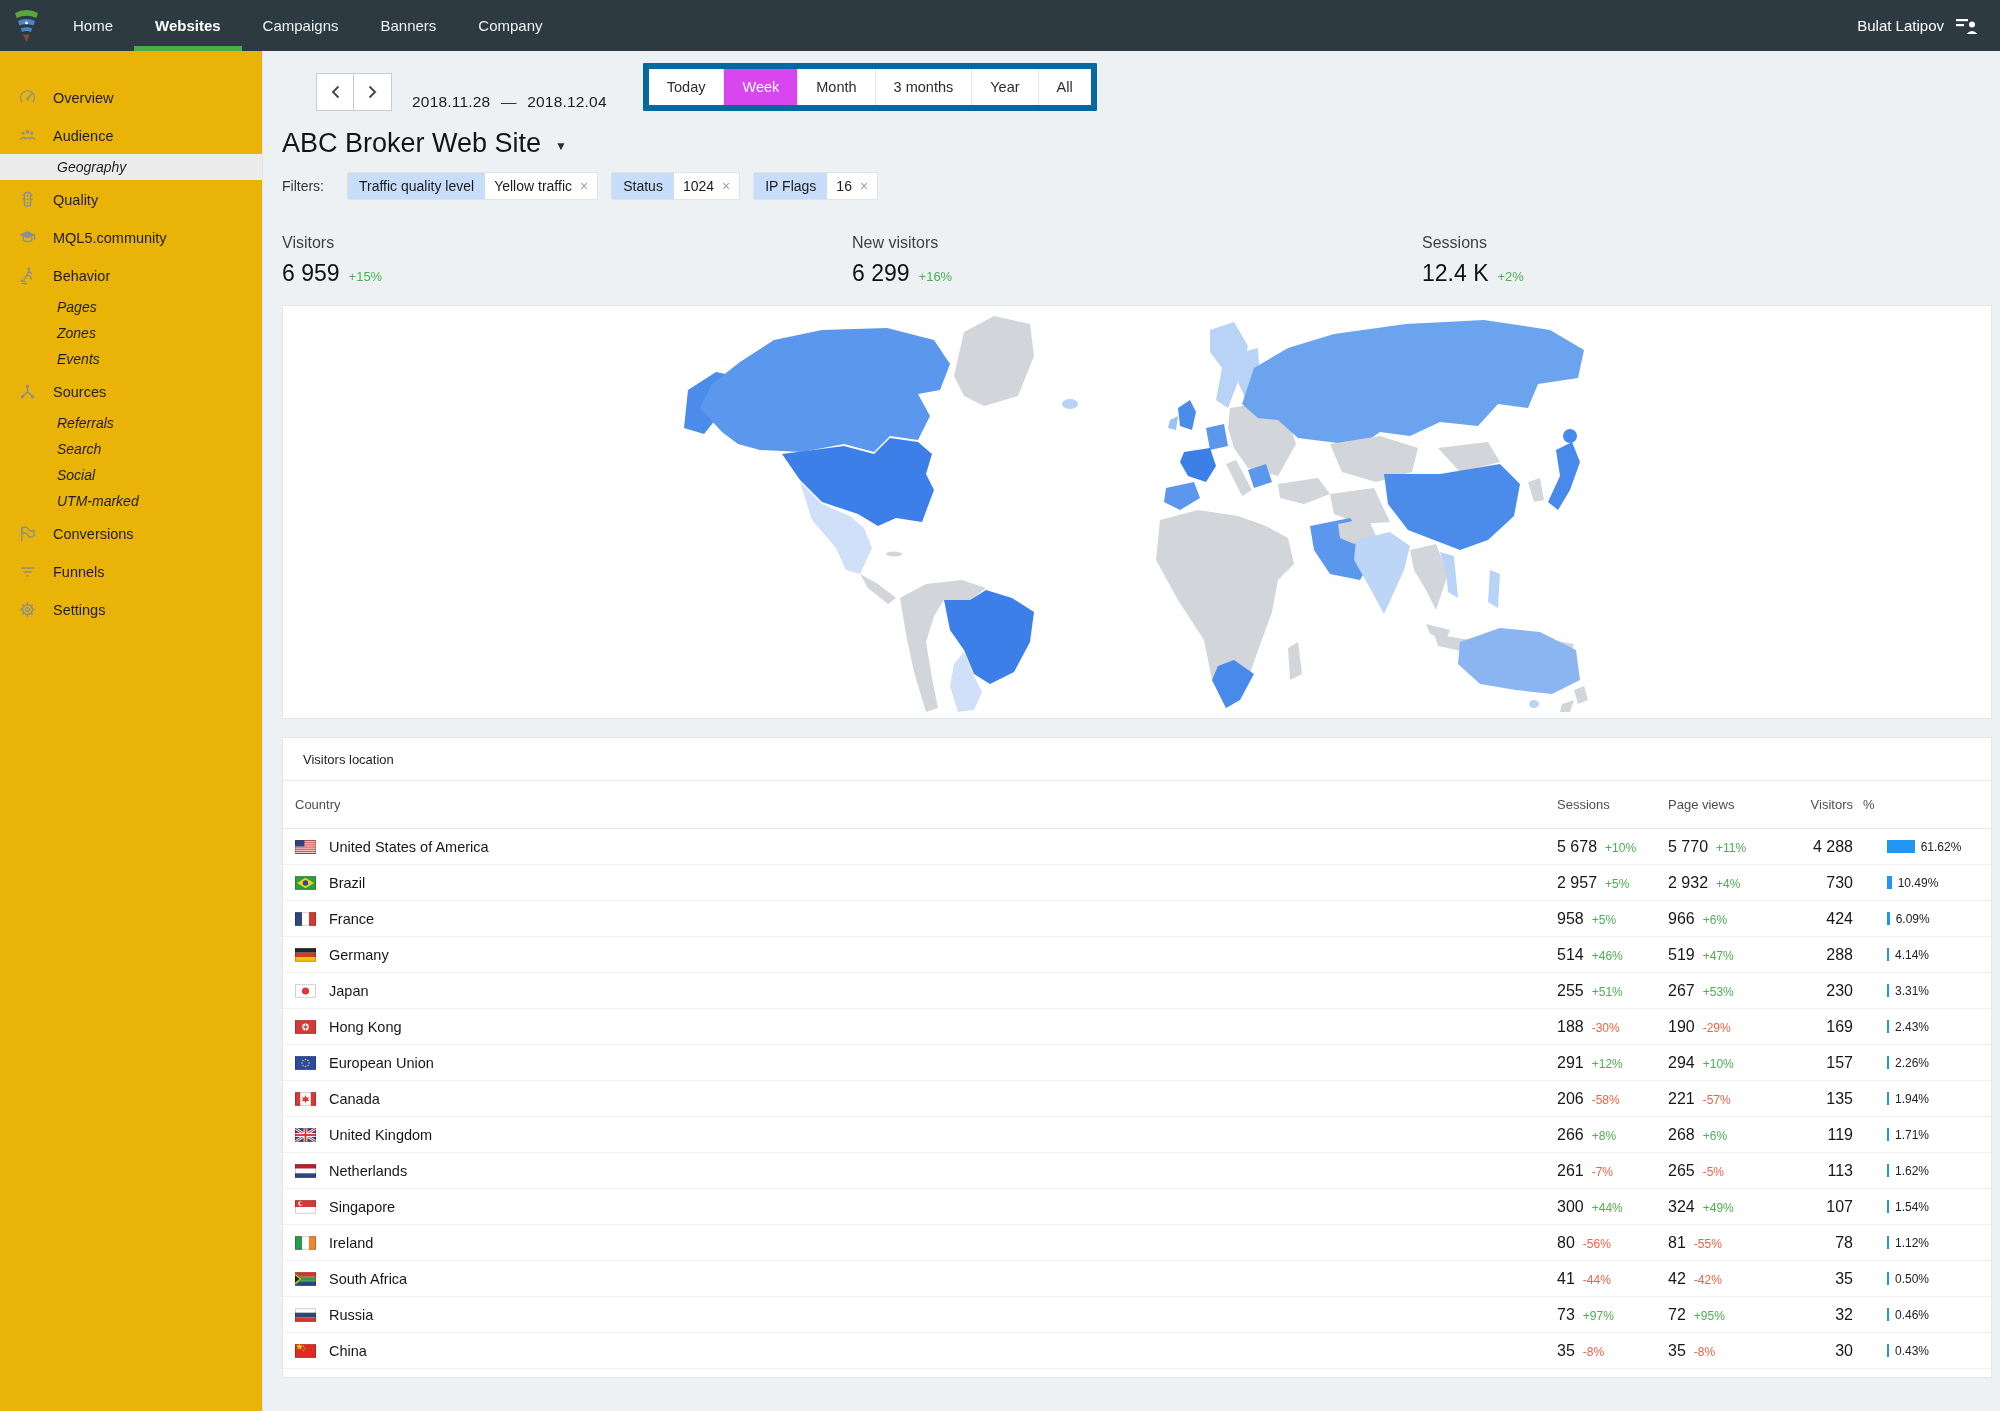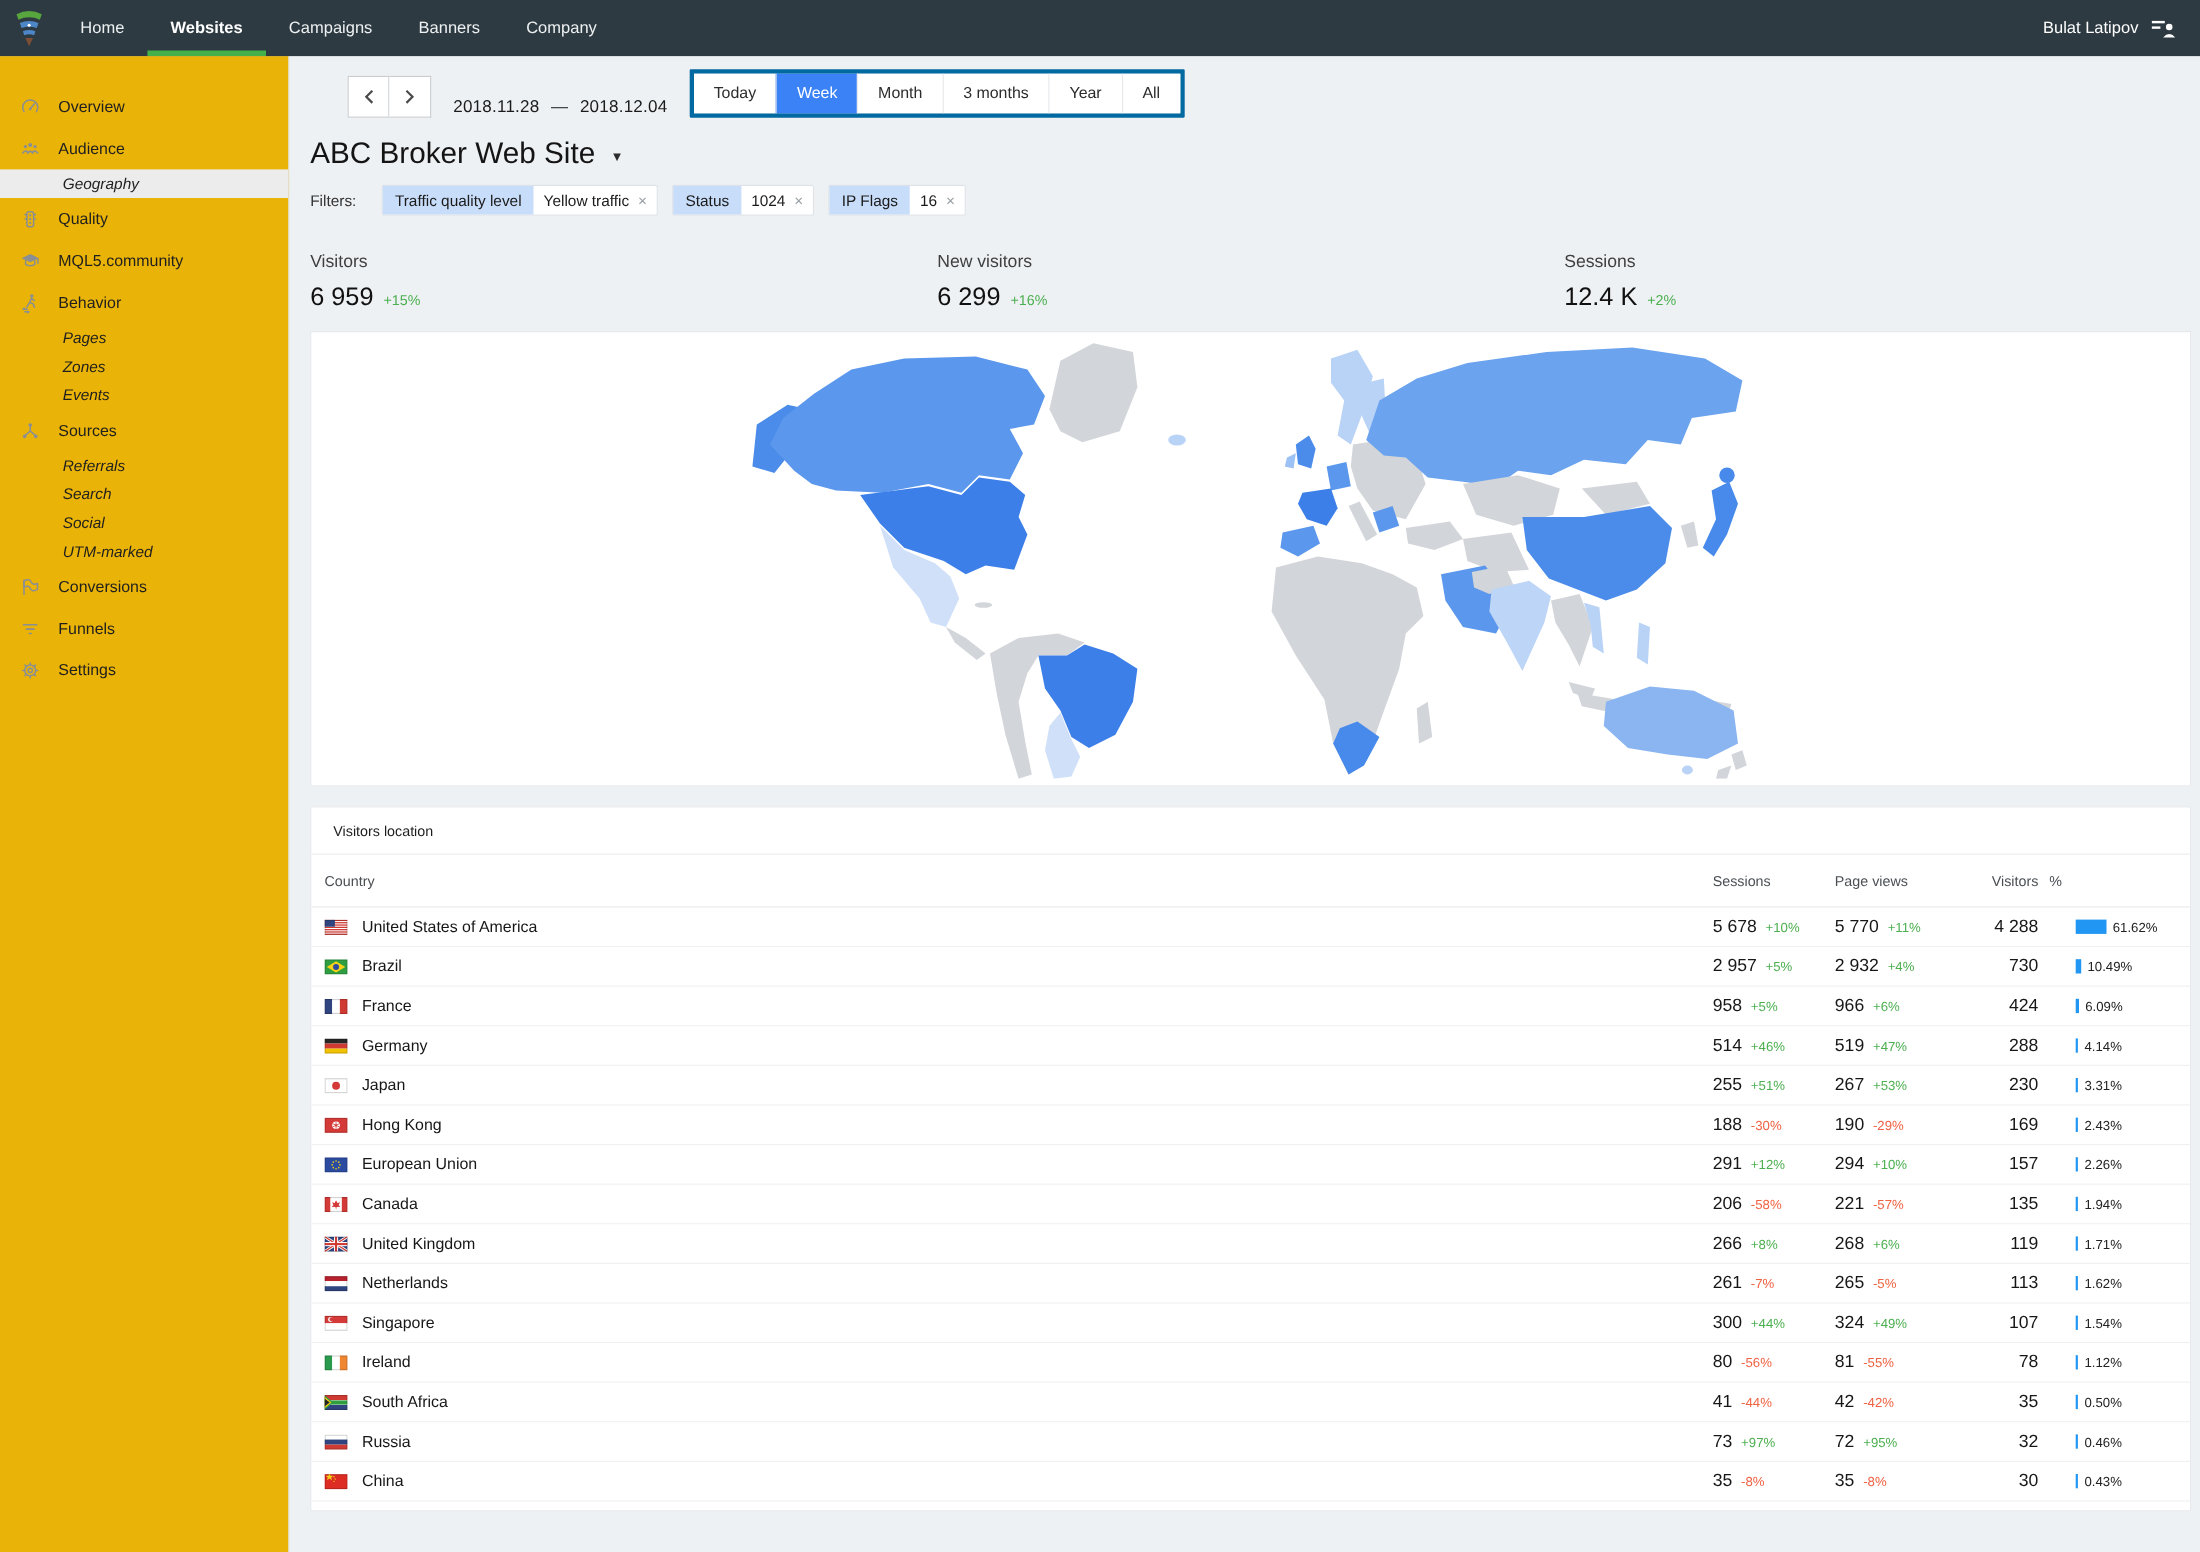--- a/index.html
+++ b/index.html
@@ -38,27 +38,27 @@
   .main { flex:1; background:#eef1f4; padding:12px 8px 0 19px; min-width:0; }
   .toolbar { display:flex; align-items:flex-end;padding-left:34px; }
   .pager { display:flex; }
   .pager button {
     width:38px; height:38px; background:#fff; border:1px solid #c9cdd0;
     display:flex; align-items:center; justify-content:center; cursor:pointer; padding:0;
   }
   .pager button + button { border-left:none; }
   .date-range { margin-left:20px; font-size:15.5px; color:#1b1b1b; letter-spacing:.2px; }
   .date-range .dash { margin:0 6px; color:#333; }
-  .seg { display:flex; margin-left:20px; border:4px solid #0369a1; background:#fff; border-radius:1px; }
+  .seg { display:flex; margin-left:36px; border:6px solid #0369a1; background:#fff; border-radius:1px; }
   .seg button {
     height:36px; padding:0 18px; background:#fff; border:none; border-left:1px solid #e6e8ea;
     font-size:14.5px; color:#2c2c2c; cursor:pointer; font-family:inherit;
   }
   .seg button:first-child { border-left:none; }
-  .seg button.active { background:#3b82f6; color:#fff; }
+  .seg button.active { background:#d946ef; color:#fff; }
   .page-title-row { margin-top:17px; display:flex; align-items:center; gap:14px; cursor:pointer; width:max-content; }
   .page-title { font-size:27px; font-weight:400; color:#141414; margin:0; }
   .caret { font-size:12px; color:#2c2c2c; padding-top:4px; }
   .filters { margin-top:13px; display:flex; align-items:center; font-size:14px; color:#333; }
   .chips { display:flex; margin-left:10px; }
   .chip { display:flex; align-items:stretch; border:1px solid #dfe3e6; border-radius:2px; margin-left:13px; height:28px; background:#fff; cursor:pointer; }
   .chip .k { background:#c8ddf9; padding:0 11px; line-height:26px; font-size:14px; color:#1b1b1b; }
   .chip .v { padding:0 9px; line-height:26px; font-size:14px; color:#1b1b1b; display:flex; align-items:center; }
   .chip .x { color:#9aa0a5; margin-left:8px; font-size:14px; cursor:pointer; }
   .stats { margin-top:34px; display:grid; grid-template-columns:1fr 1fr 1fr; }

